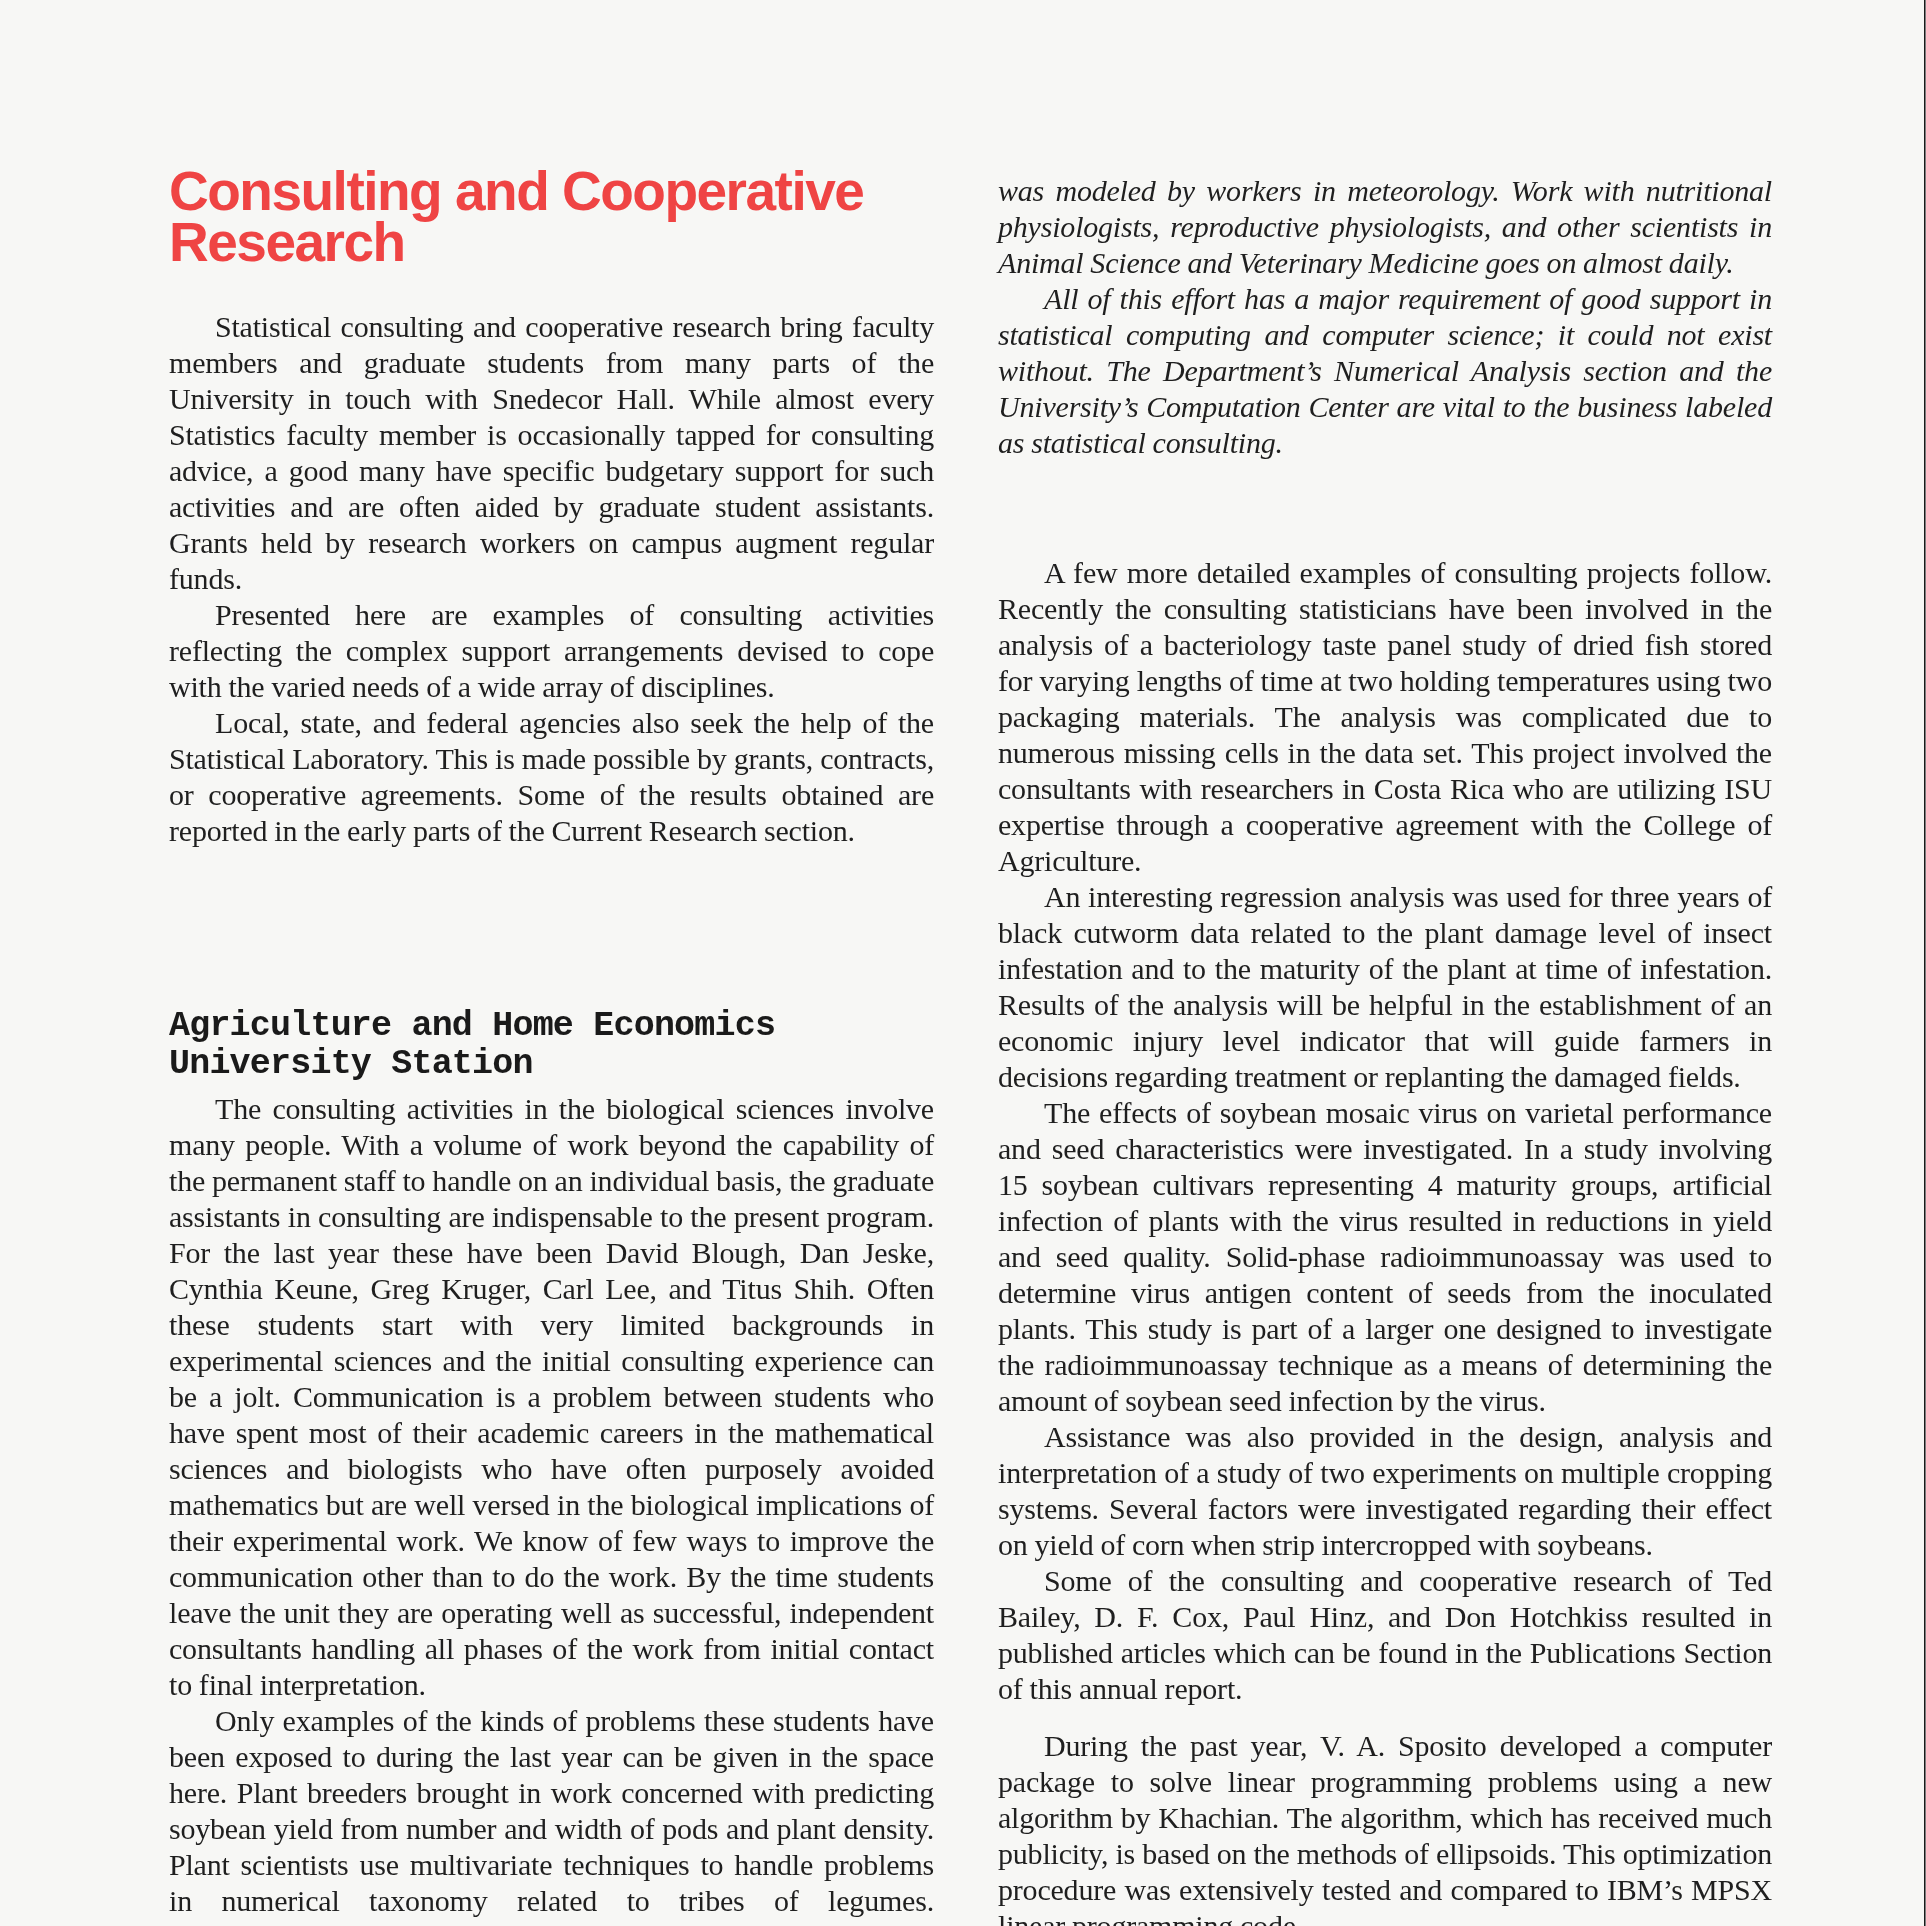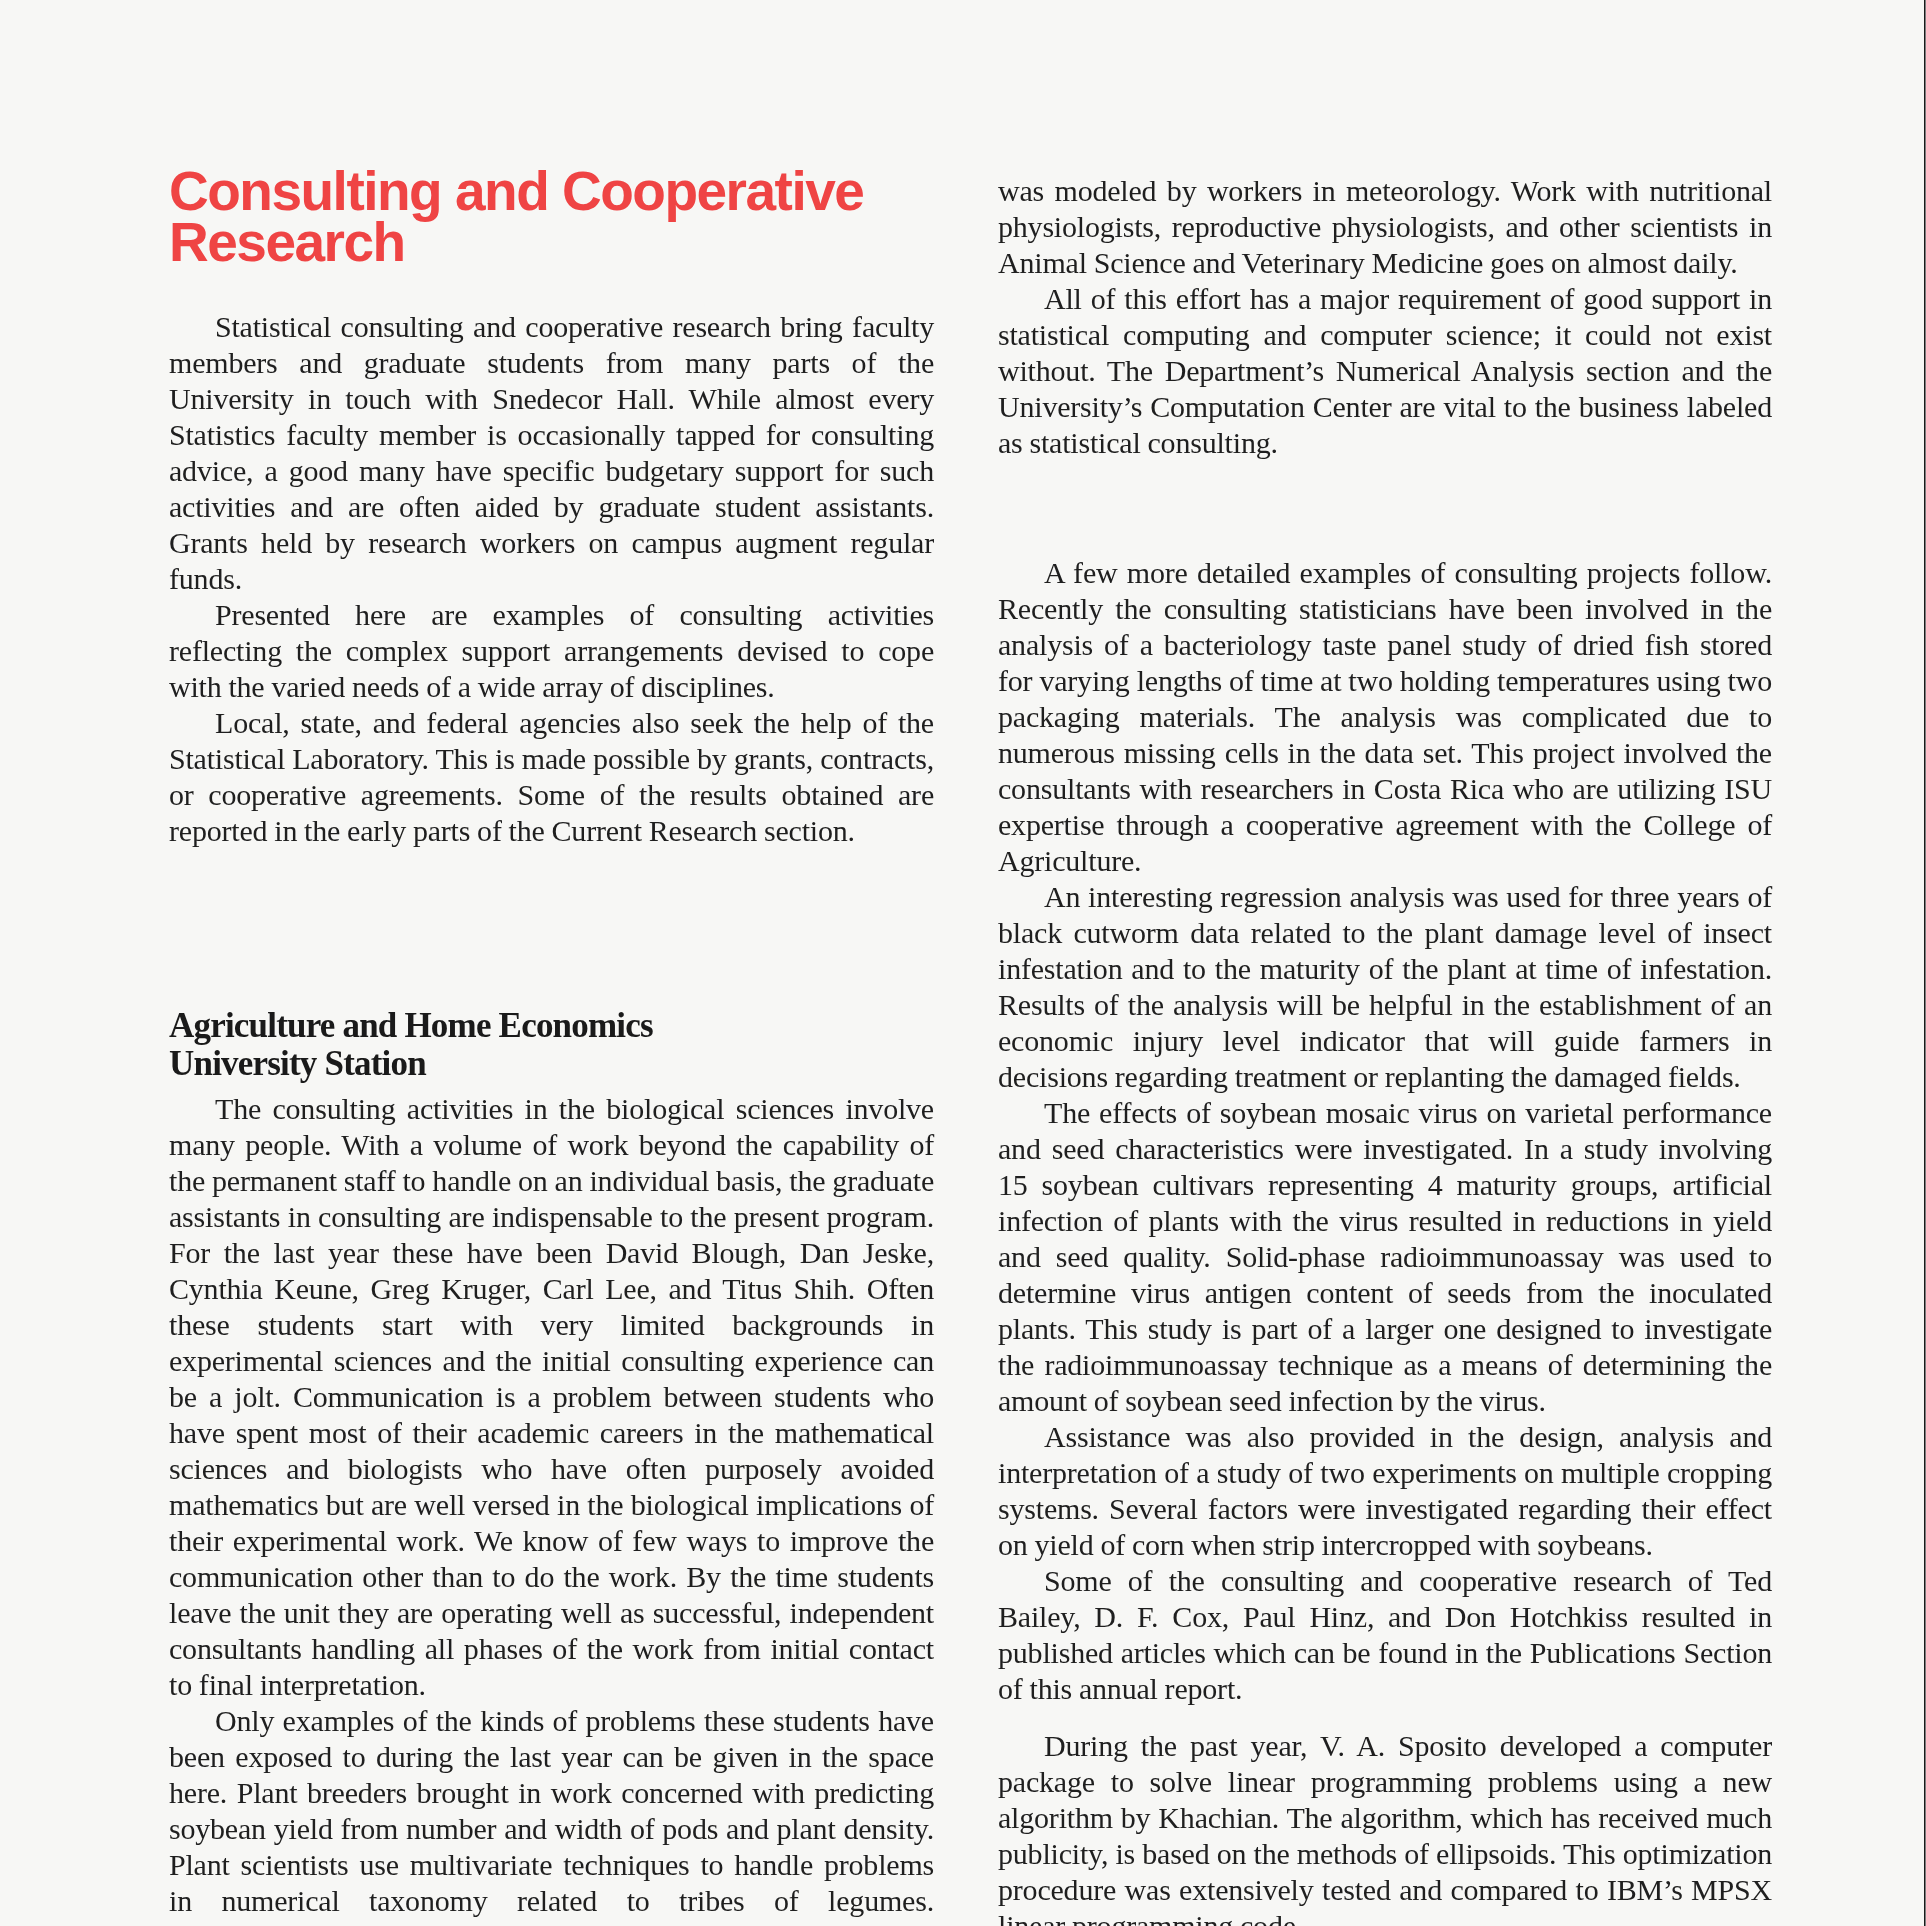--- a/index.html
+++ b/index.html
@@ -54,21 +54,21 @@
     font-weight: bold;
     font-size: 55px;
     line-height: 51px;
     letter-spacing: -1.5px;
     color: #ef4444;
   }
   .section-heading {
     position: absolute;
     left: 0;
     margin: 0;
-    font-family: Liberation Serif, serif;
+    font-family: Liberation Mono, monospace;
     font-weight: bold;
     font-size: 35px;
     line-height: 38px;
     letter-spacing: -0.8px;
     color: #1a1a1a;
   }
   .text-block {
     position: absolute;
     left: 0;
     width: 100%;
@@ -111,21 +111,21 @@
     <span>University Station</span>
   </h2>
 
   <div class="text-block" style="top: 1091px;">
     <p class="para">The consulting activities in the biological sciences involve many people. With a volume of work beyond the capability of the permanent staff to handle on an individual basis, the graduate assistants in consulting are indispensable to the present program. For the last year these have been David Blough, Dan Jeske, Cynthia Keune, Greg Kruger, Carl Lee, and Titus Shih. Often these students start with very limited backgrounds in experimental sciences and the initial consulting experience can be a jolt. Communication is a problem between students who have spent most of their academic careers in the mathematical sciences and biologists who have often purposely avoided mathematics but are well versed in the biological implications of their experimental work. We know of few ways to improve the communication other than to do the work. By the time students leave the unit they are operating well as successful, independent consultants handling all phases of the work from initial contact to final interpretation.</p>
     <p class="para">Only examples of the kinds of problems these students have been exposed to during the last year can be given in the space here. Plant breeders brought in work concerned with predicting soybean yield from number and width of pods and plant density. Plant scientists use multivariate techniques to handle problems in numerical taxonomy related to tribes of legumes. Horticultural studies on the crushing strengths of strawberries as they related to mechanical harvesting were processed. Characteristics of the wing dams present in the Mississippi were related to fish populations found around these sites. The behavioral traits of the wild turkey populations in southern Iowa were investigated using radio telemetry. The effect of exercise and diet on the composition and physiology of rats were reviewed. The pattern of rainfall and its measurement in Iowa</p>
   </div>
 </div>
 
 <div class="col col-right">
-  <div class="text-block" style="top: 173px;">
+  <div class="text-block" style="top: 173px; font-style: italic;">
     <p class="para no-indent">was modeled by workers in meteorology. Work with nutritional physiologists, reproductive physiologists, and other scientists in Animal Science and Veterinary Medicine goes on almost daily.</p>
     <p class="para">All of this effort has a major requirement of good support in statistical computing and computer science; it could not exist without. The Department’s Numerical Analysis section and the University’s Computation Center are vital to the business labeled as statistical consulting.</p>
   </div>
 
   <div class="text-block" style="top: 555px;">
     <p class="para">A few more detailed examples of consulting projects follow. Recently the consulting statisticians have been involved in the analysis of a bacteriology taste panel study of dried fish stored for varying lengths of time at two holding temperatures using two packaging materials. The analysis was complicated due to numerous missing cells in the data set. This project involved the consultants with researchers in Costa Rica who are utilizing ISU expertise through a cooperative agreement with the College of Agriculture.</p>
     <p class="para">An interesting regression analysis was used for three years of black cutworm data related to the plant damage level of insect infestation and to the maturity of the plant at time of infestation. Results of the analysis will be helpful in the establishment of an economic injury level indicator that will guide farmers in decisions regarding treatment or replanting the damaged fields.</p>
     <p class="para">The effects of soybean mosaic virus on varietal performance and seed characteristics were investigated. In a study involving 15 soybean cultivars representing 4 maturity groups, artificial infection of plants with the virus resulted in reductions in yield and seed quality. Solid-phase radioimmunoassay was used to determine virus antigen content of seeds from the inoculated plants. This study is part of a larger one designed to investigate the radioimmunoassay technique as a means of determining the amount of soybean seed infection by the virus.</p>
     <p class="para">Assistance was also provided in the design, analysis and interpretation of a study of two experiments on multiple cropping systems. Several factors were investigated regarding their effect on yield of corn when strip intercropped with soybeans.</p>
     <p class="para">Some of the consulting and cooperative research of Ted Bailey, D. F. Cox, Paul Hinz, and Don Hotchkiss resulted in published articles which can be found in the Publications Section of this annual report.</p>

